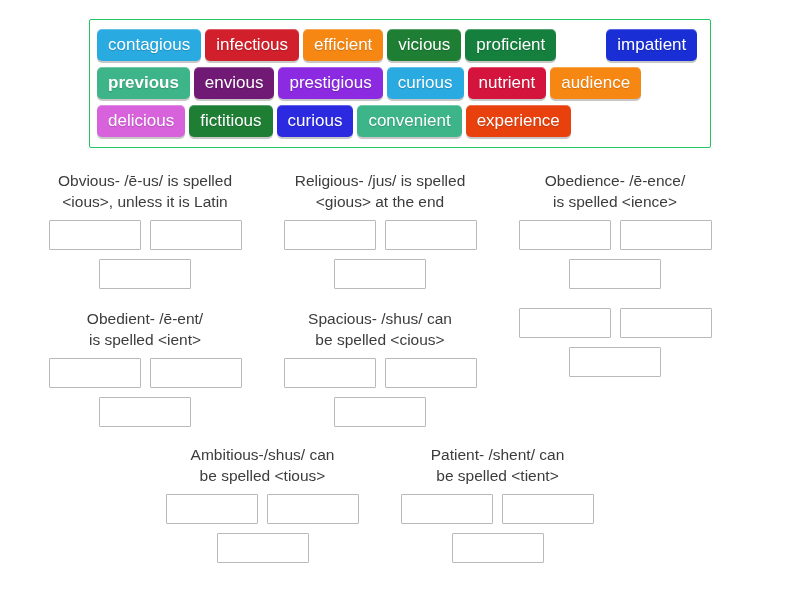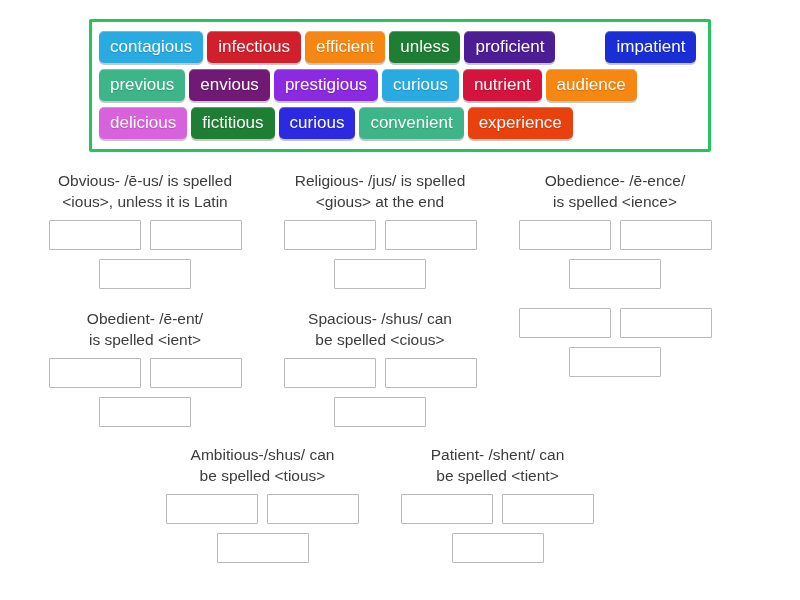--- a/index.html
+++ b/index.html
@@ -17,21 +17,21 @@
     position: relative;
   }
 
   
   #word-bank {
     position: absolute;
     left: 89px;
     top: 19px;
     width: 622px;
     box-sizing: border-box;
-    border: 3px solid #22c55e;
+    border: 1px solid #22c55e;
     background: #ffffff;
     border-radius: 2px;
     padding: 6px 5px 7px 5px;
     display: flex;
     flex-wrap: wrap;
     align-content: flex-start;
   }
   .word-tile {
     height: 32px;
     line-height: 32px;
@@ -97,24 +97,24 @@
     justify-content: center;
   }
 </style>
 </head>
 <body>
 
 <div id="word-bank">
     <div class="word-tile" style="background: rgb(41, 171, 226);">contagious</div>
     <div class="word-tile" style="background: rgb(209, 31, 43);">infectious</div>
     <div class="word-tile" style="background: rgb(246, 135, 18);">efficient</div>
-    <div class="word-tile" style="background: rgb(30, 126, 52);">unless</div>
-    <div class="word-tile" style="background: #4c1d95;">proficient</div>
+    <div class="word-tile" style="background: rgb(30, 126, 52);">vicious</div>
+    <div class="word-tile" style="background: #15803d;">proficient</div>
     <div class="word-tile" style="background: rgb(26, 46, 214); margin-left: 48px;">impatient</div>
-    <div class="word-tile" style="background: rgb(62, 180, 137);">previous</div>
+    <div class="word-tile" style="background: rgb(62, 180, 137); font-weight: bold;">previous</div>
     <div class="word-tile" style="background: #701a75;">envious</div>
     <div class="word-tile" style="background: rgb(139, 42, 224);">prestigious</div>
     <div class="word-tile" style="background: rgb(41, 171, 226);">curious</div>
     <div class="word-tile" style="background: rgb(212, 20, 60);">nutrient</div>
     <div class="word-tile" style="background: rgb(246, 135, 18);">audience</div>
     <div class="word-tile" style="background: rgb(216, 98, 220);">delicious</div>
     <div class="word-tile" style="background: rgb(30, 126, 52);">fictitious</div>
     <div class="word-tile" style="background: rgb(43, 42, 224);">curious</div>
     <div class="word-tile" style="background: rgb(62, 180, 137);">convenient</div>
     <div class="word-tile" style="background: rgb(232, 65, 14);">experience</div>

